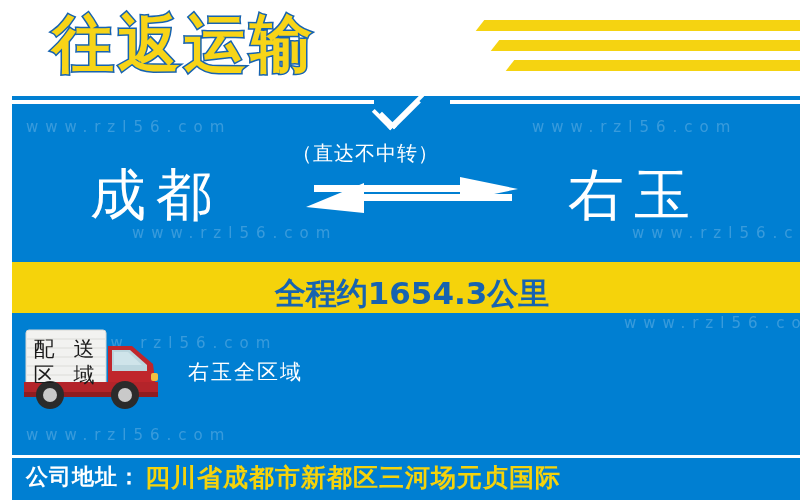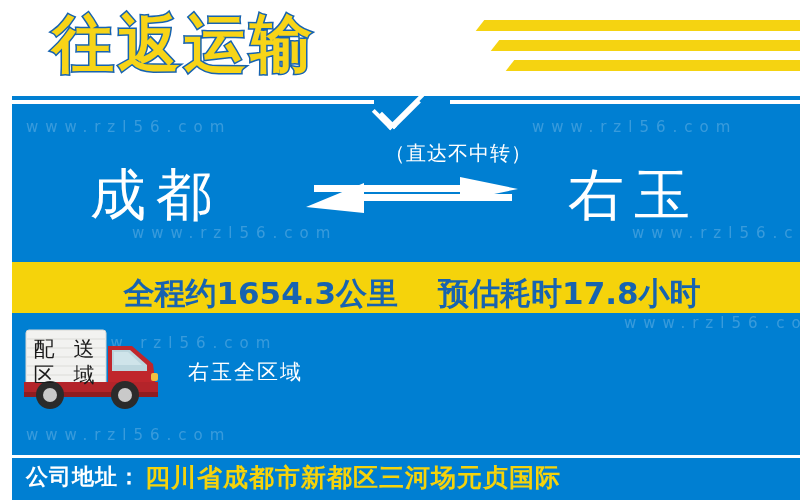--- a/index.html
+++ b/index.html
@@ -98,21 +98,21 @@
   }
   .city.origin { left: 78px; }
   .city.dest   { left: 556px; }
 
   
   .center-block {
     position: absolute;
     left: 280px;
     top: 44px;
     width: 240px;
-    text-align: right;
+    text-align: left;
     font-family: Liberation Serif, serif;
   }
   .direct-note {
     font-size: 20px;
     color: #ffffff;
     letter-spacing: 1px;
     white-space: nowrap;
   }
   .arrow-wrap {
     position: relative;
@@ -261,21 +261,20 @@
         <svg class="arrow-svg" width="212" height="42" viewBox="0 0 212 42" aria-hidden="true">
           <polygon fill="#ffffff" points="0,30 58,6 58,17 206,17 206,24 58,24 58,36"></polygon>
           <polygon fill="#ffffff" points="212,12 154,0 154,8 8,8 8,15 154,15 154,24"></polygon>
         </svg>
       </div>
     </div>
 
     <div class="yellow-band">
       <div class="band-inner">
         <span class="band-text">全程约1654.3公里</span>
-        <span class="band-text">预估耗时17.8小时</span>
       </div>
     </div>
 
     <div class="delivery-row">
       <div class="truck">
         <svg width="150" height="88" viewBox="0 0 150 88" aria-hidden="true">
 
           <rect x="6" y="6" width="80" height="58" rx="3" fill="#f2f2f0" stroke="#d8d8d4" stroke-width="1"></rect>
           <g stroke="#dcdcd8" stroke-width="1">
             <line x1="7" y1="15" x2="85" y2="15"></line>

